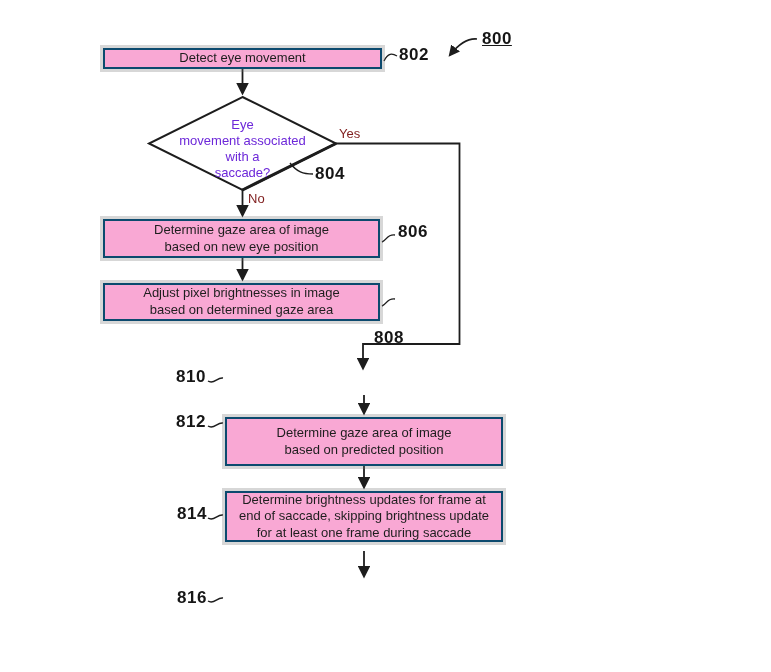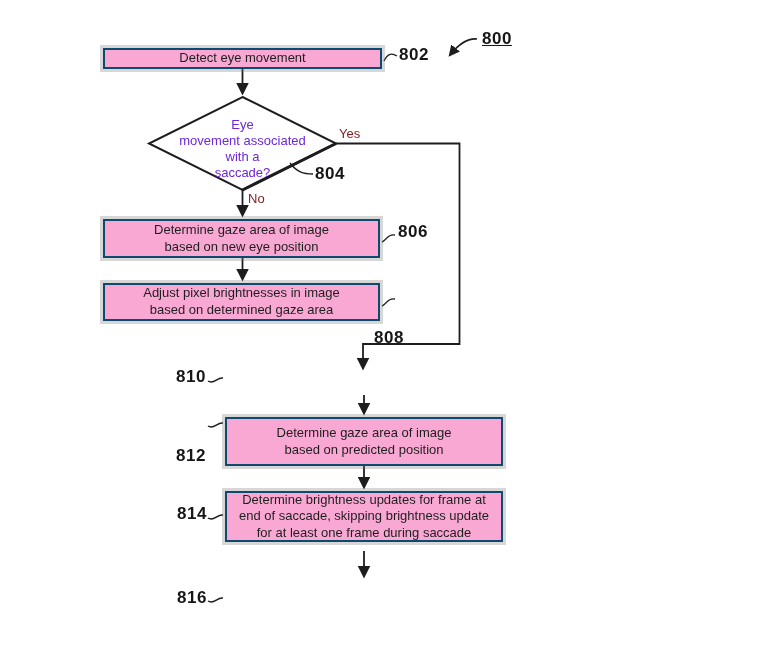--- a/index.html
+++ b/index.html
@@ -136,20 +136,20 @@
 for at least one frame during saccade</span>
   </div>
 
 
   <div class="refnum" style="left:482px; top:29px;text-decoration:underline;">800</div>
   <div class="refnum" style="left:399px; top:45px;">802</div>
   <div class="refnum" style="left:315px; top:164px;">804</div>
   <div class="refnum" style="left:398px; top:222px;">806</div>
   <div class="refnum" style="left:374px; top:288px;margin-top:40px;">808</div>
   <div class="refnum" style="left:176px; top:367px;">810</div>
-  <div class="refnum" style="left:176px; top:412px;margin-top:34px;">812</div>
+  <div class="refnum" style="left:176px; top:412px;">812</div>
   <div class="refnum" style="left:177px; top:504px;">814</div>
   <div class="refnum" style="left:177px; top:588px;">816</div>
 
   <div class="branch" style="left:339px; top:126px;">Yes</div>
   <div class="branch" style="left:248px; top:191px;">No</div>
 
 </div>
 
 </body></html>

